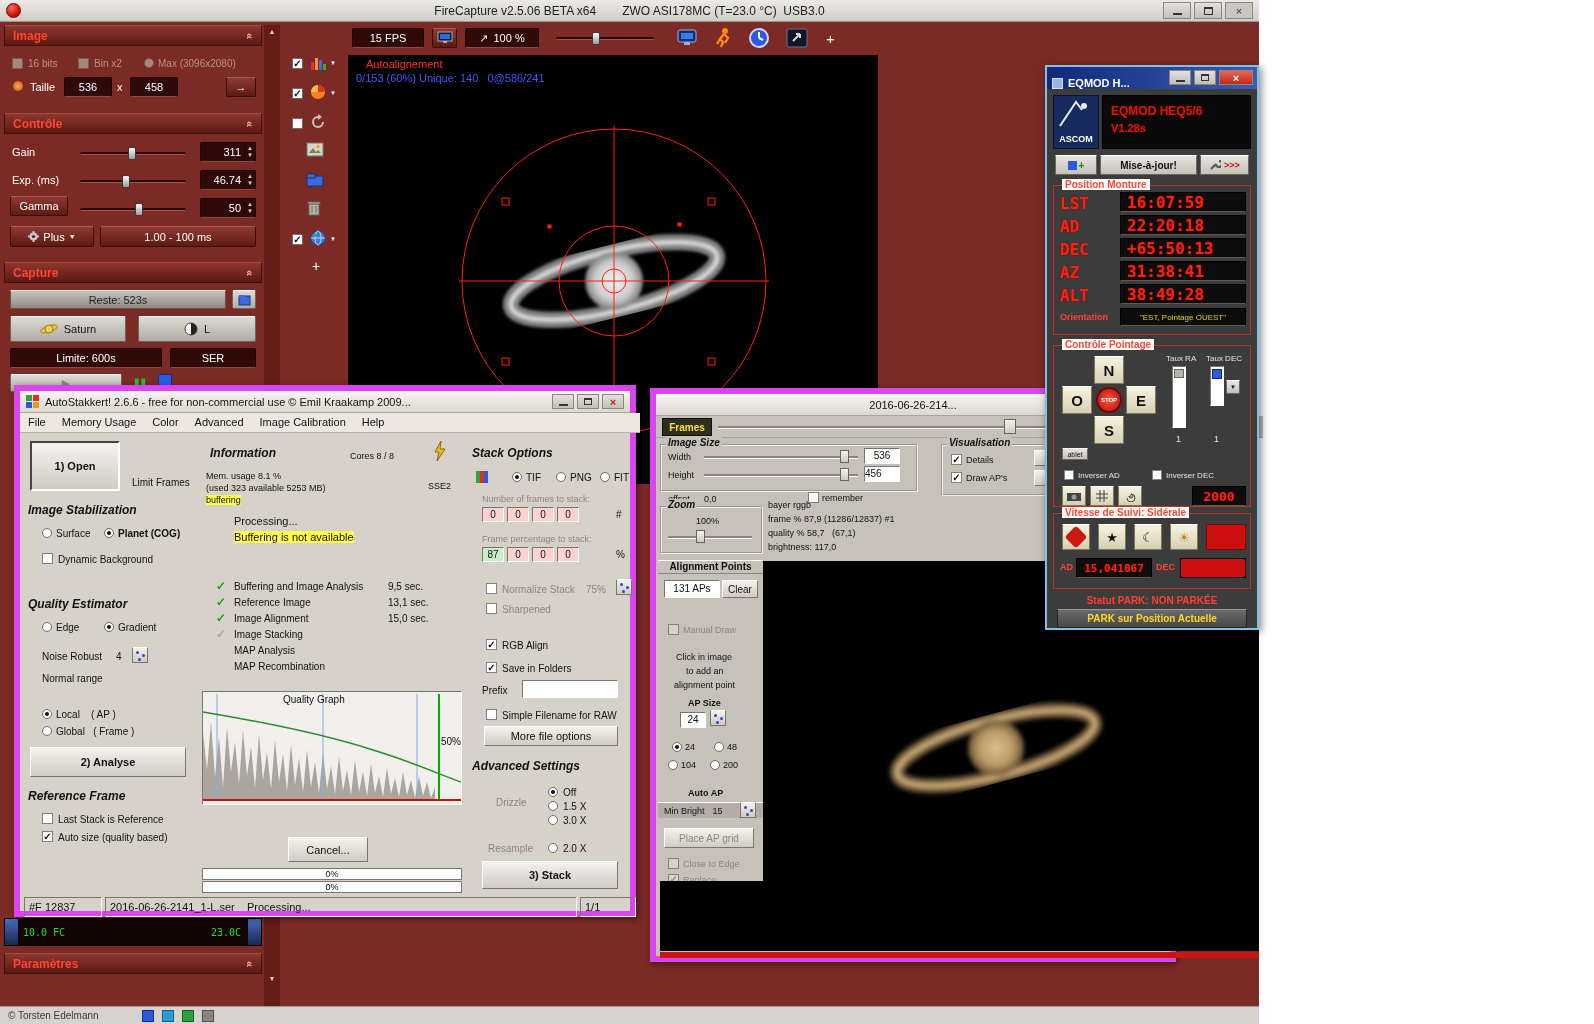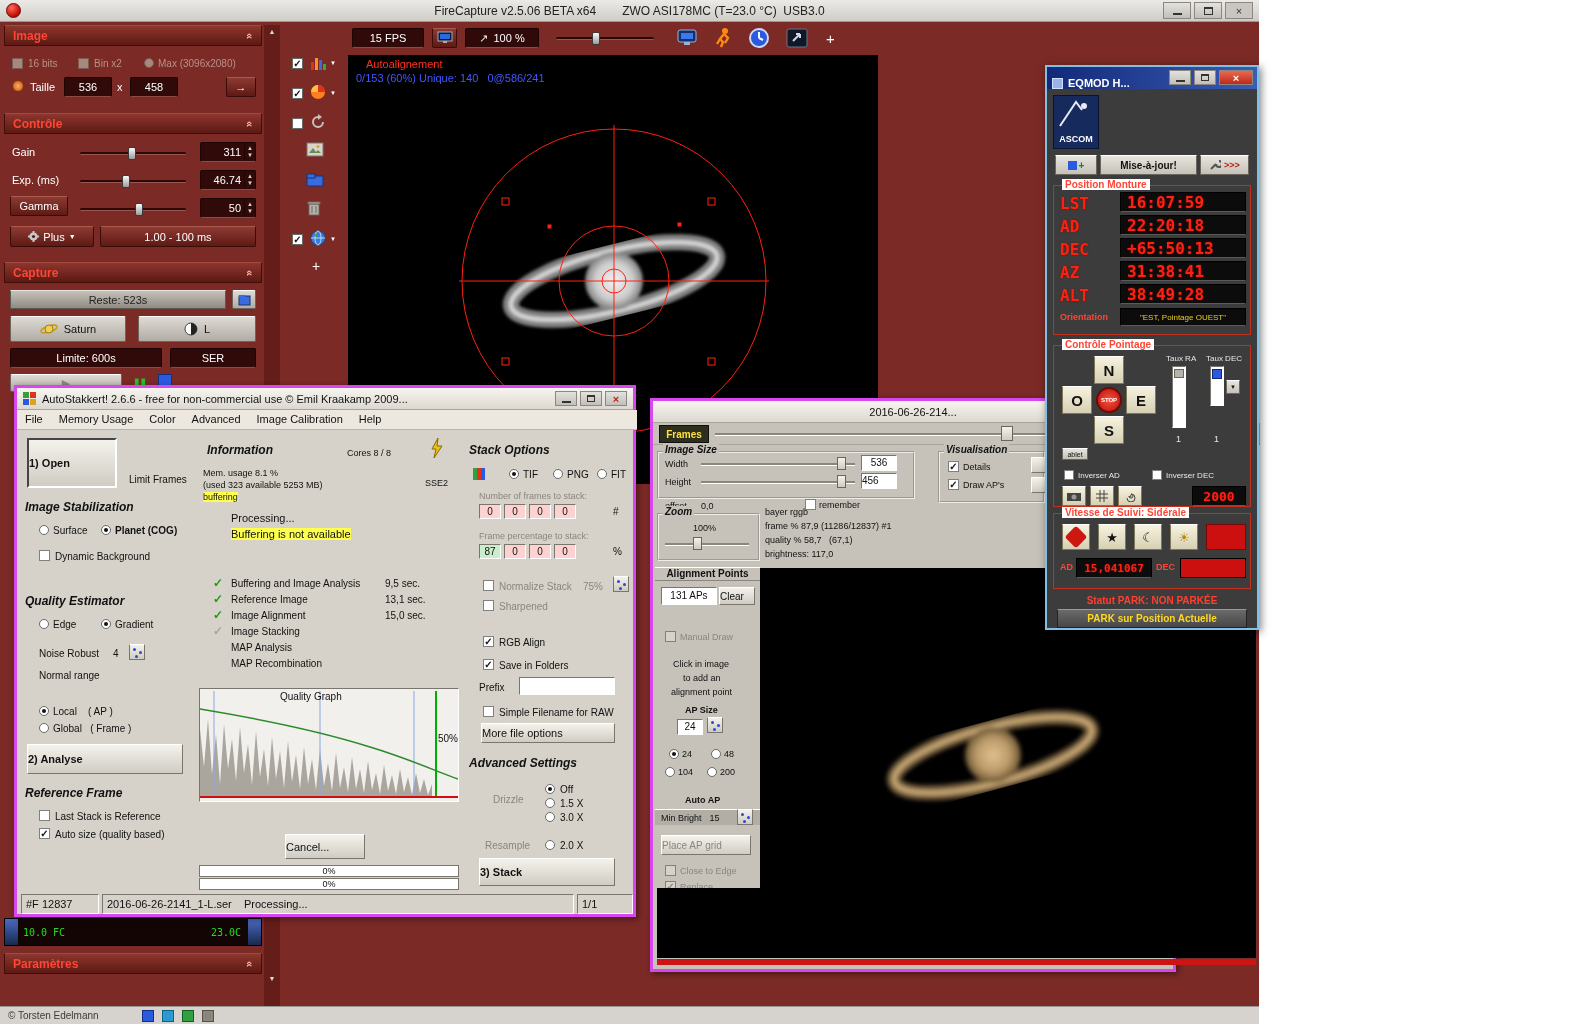--- a/index.html
+++ b/index.html
@@ -33,23 +33,23 @@
 .chk.dis{background:#d6d2c9}
 .chk.dis::after{color:#8a867e}
 .radio{width:10px;height:10px;border:1px solid #6a6a6a;border-radius:50%;background:#fff;display:inline-block;position:absolute}
 .radio.sel::after{content:"";position:absolute;left:2px;top:2px;width:4px;height:4px;border-radius:50%;background:#111}
 .radio.dim{background:#a5897f;border-color:#7c5c52}
 .wtext{color:#fff;font-size:11px;position:absolute}
 .dimtext{color:#b89288;font-size:10px;position:absolute}
 .graybar{background:linear-gradient(#c6c2ba,#8f8b83);border:1px solid #5c5852;border-top-color:#e8e6e0;color:#222;display:flex;align-items:center;justify-content:center;font-size:11px}
 .capbtn{background:linear-gradient(#dedbd4,#b0aca4);border:1px solid #6a665e;border-top-color:#fff;display:flex;align-items:center;justify-content:center;gap:6px;font-size:11px;color:#111;border-radius:2px}
 
-.gwin{position:absolute;background:#d6d2c9;border:3px solid #d946ef;box-shadow:2px 2px 6px rgba(0,0,0,.45)}
+.gwin{position:absolute;background:#d6d2c9;border:6px solid #d946ef;box-shadow:2px 2px 6px rgba(0,0,0,.45)}
 .gtitle{position:absolute;left:0;top:0;right:0;height:22px;background:linear-gradient(#f7f5f0,#dcd8d0);border-bottom:1px solid #a8a49c;display:flex;align-items:center;font-size:11px;color:#111}
-.btn3d{background:linear-gradient(#f4f2ec,#d0ccc3);border:1px solid #7a766e;border-top-color:#fff;border-left-color:#fff;display:flex;align-items:center;font-size:11px;color:#111;position:absolute}
+.btn3d{background:linear-gradient(#f4f2ec,#d0ccc3);border:1px solid #7a766e;border-top-color:#fff;border-left-color:#fff;display:flex;align-items:center;justify-content:center;font-size:11px;color:#111;position:absolute}
 .btn3d.dis{color:#8a867e}
 .sunk{background:#fff;border:1px solid;border-color:#7a766e #fff #fff #7a766e;position:absolute}
 .grp{position:absolute;border:2px groove #efede8}
 .it{font-style:italic;font-weight:bold;font-size:12px;color:#111;position:absolute}
 .s10{font-size:10px;color:#111;position:absolute}
 .s11{font-size:11px;color:#111;position:absolute}
 .s9{font-size:9px;color:#111;position:absolute}
 .gray{color:#8a867e}
 .hl{background:#ffff4d}
 .numcell{position:absolute;width:22px;height:15px;border:1px solid;border-color:#7a766e #fff #fff #7a766e;font-size:10px;text-align:center;line-height:13px}
@@ -546,21 +546,21 @@
 
   <span class="statuscell" style="left:4px;top:506px;width:78px">
       <span>#F 12837</span>
     </span>
   <span class="statuscell pre" style="left:85px;top:506px;width:472px"><span class="pre">2016-06-26-2141_1-L.ser    Processing...</span></span>
   <span class="statuscell" style="left:560px;top:506px;width:56px">
       <span>1/1</span>
     </span>
 </div>
 
-<div class="gwin" style="left:650px;top:398px;width:526px;height:574px;background:#c6c2b9">
+<div class="gwin" style="left:650px;top:388px;width:526px;height:574px;background:#c6c2b9">
   <div class="gtitle" style="justify-content:center">
     <span>2016-06-26-214...</span>
   </div>
   <div class="abs" style="left:0;top:22px;width:607px;height:22px;background:#c6c2b9;border-bottom:1px solid #a8a49c">
     <span class="abs" style="left:6px;top:2px;width:50px;height:18px;background:#2e2e1c;color:#ffe040;font-size:10px;font-weight:bold;display:flex;align-items:center;justify-content:center;border:1px solid #111">
         <span>Frames</span>
       </span>
     <span class="abs" style="left:62px;top:10px;width:330px;height:3px;background:#8a867e;border-bottom:1px solid #fff"></span>
     <span class="abs" style="left:348px;top:3px;width:12px;height:15px;background:linear-gradient(#f4f2ec,#cfcbc2);border:1px solid #6a665e"></span>
   </div>
@@ -680,20 +680,24 @@
       <span class="wbtn" style="width:34px;height:15px;background:linear-gradient(#e86a50,#c02818);color:#fff;font-weight:bold">×</span>
     </span>
   </div>
 
   <div class="abs" style="left:6px;top:28px;width:46px;height:54px;background:#162a5e;border:1px solid #0a1430">
     <svg width="44" height="36">
         <path d="M6 30 L22 6 L28 14" stroke="#e8e8f8" stroke-width="2" fill="none"></path>
         <circle cx="30" cy="10" r="3" fill="#e8e8f8"></circle>
       </svg>
     <div style="text-align:center;color:#fff;font-size:9px;font-weight:bold">ASCOM</div>
+  </div>
+  <div class="abs" style="left:55px;top:28px;width:149px;height:54px;background:#0a0a0a;border:1px solid #000">
+    <div style="color:#d81808;font-weight:bold;font-size:12px;padding:8px 0 0 8px;text-shadow:0 0 2px #600">EQMOD HEQ5/6</div>
+    <div style="color:#d81808;font-weight:bold;font-size:11px;padding:4px 0 0 8px;text-shadow:0 0 2px #600">V1.28s</div>
   </div>
 
   <div class="graybtn" style="left:8px;top:88px;width:42px;height:20px;gap:2px">
     <span style="width:9px;height:9px;background:#2a5ae0;display:inline-block"></span>
     <span style="color:#109010;font-weight:bold">+</span>
   </div>
   <div class="graybtn" style="left:53px;top:88px;width:97px;height:20px;font-weight:bold">
       <span>Mise-à-jour!</span>
     </div>
   <div class="graybtn" style="left:153px;top:88px;width:49px;height:20px;gap:3px">

